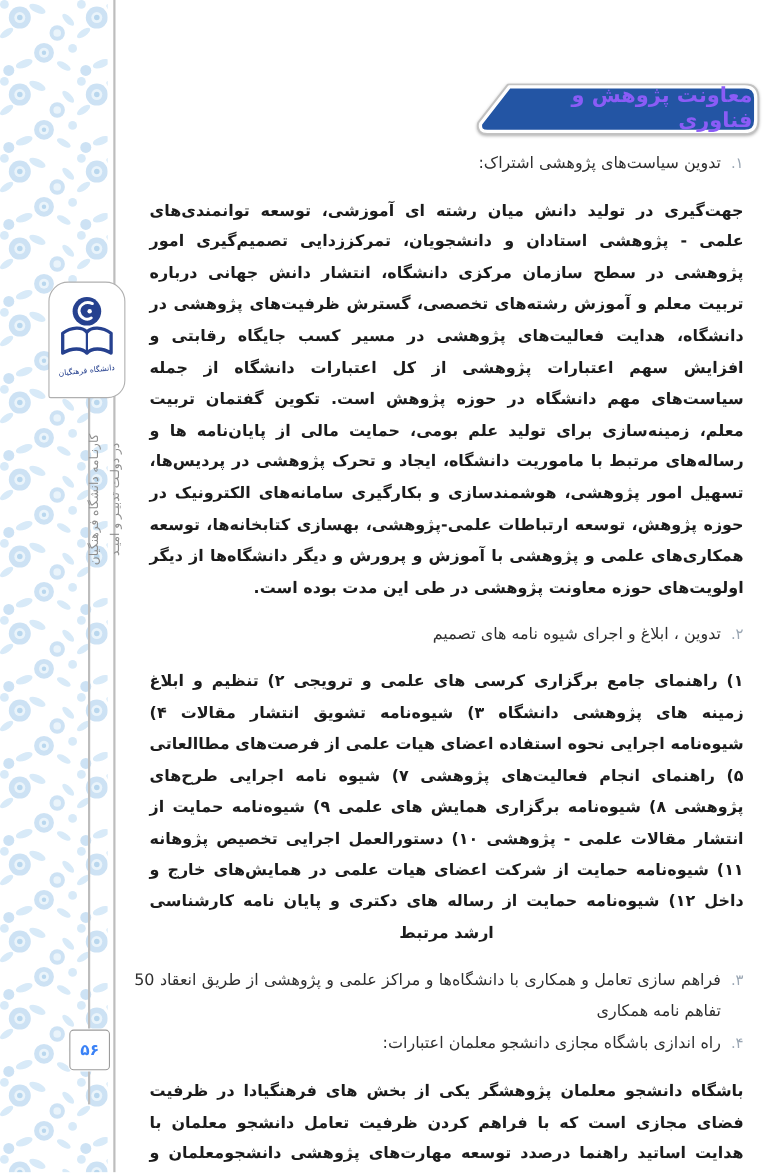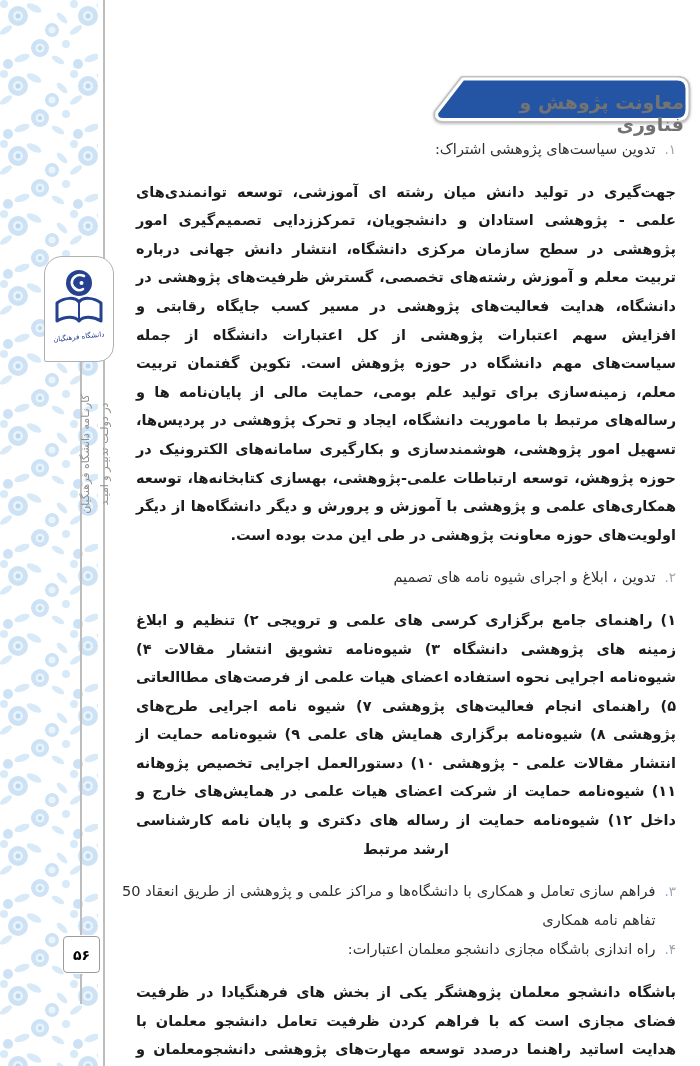--- a/index.html
+++ b/index.html
@@ -26,30 +26,30 @@
     position:absolute; left:0; top:0; width:196px; height:40px;
     transform-origin:0 0; transform:rotate(-90deg) translateX(-196px);
     direction:rtl; color:#8e8e8e; font-size:11px; line-height:19px;
     text-align:center; white-space:nowrap;
   }
   
   .page-num {
     position:absolute; left:63px; top:936px; width:35px; height:35px;
     background:#ffffff; border:1.5px solid #9c9c9c; border-radius:4px; z-index:4;
     display:flex; align-items:center; justify-content:center;
-    font-size:14px; font-weight:bold; color:#000000;
+    font-size:14px; font-weight:bold; color:#3b82f6;
     box-shadow:0 0 0 1px #ffffff;
   }
   
   .banner { position:absolute; left:432px; top:76px; width:260px; height:48px; z-index:2; }
   .banner svg { display:block; filter:drop-shadow(0 1px 1.5px rgba(0,0,0,0.3)); }
   .banner-text {
-    position:absolute; left:28px; right:8px; top:15px; height:44px;
+    position:absolute; left:28px; right:8px; top:0; height:44px;
     display:flex; align-items:center; justify-content:center;
-    color:#737373; font-size:19px; font-weight:bold; direction:rtl;
+    color:#8b5cf6; font-size:19px; font-weight:bold; direction:rtl;
   }
   
   .content {
     position:absolute; left:122px; top:134px; width:568px;
     direction:rtl; text-align:justify; color:#1c1c1c;
     font-size:14.5px; line-height:28.6px;
   }
   .item { display:flex; padding-right:14px; margin:1px 0; color:#2f2f2f; }
   .item .num { color:#9aa6b3; margin-left:9px; font-size:13.5px; flex:none; }
   .item .itxt { font-weight:400; flex:1; }

